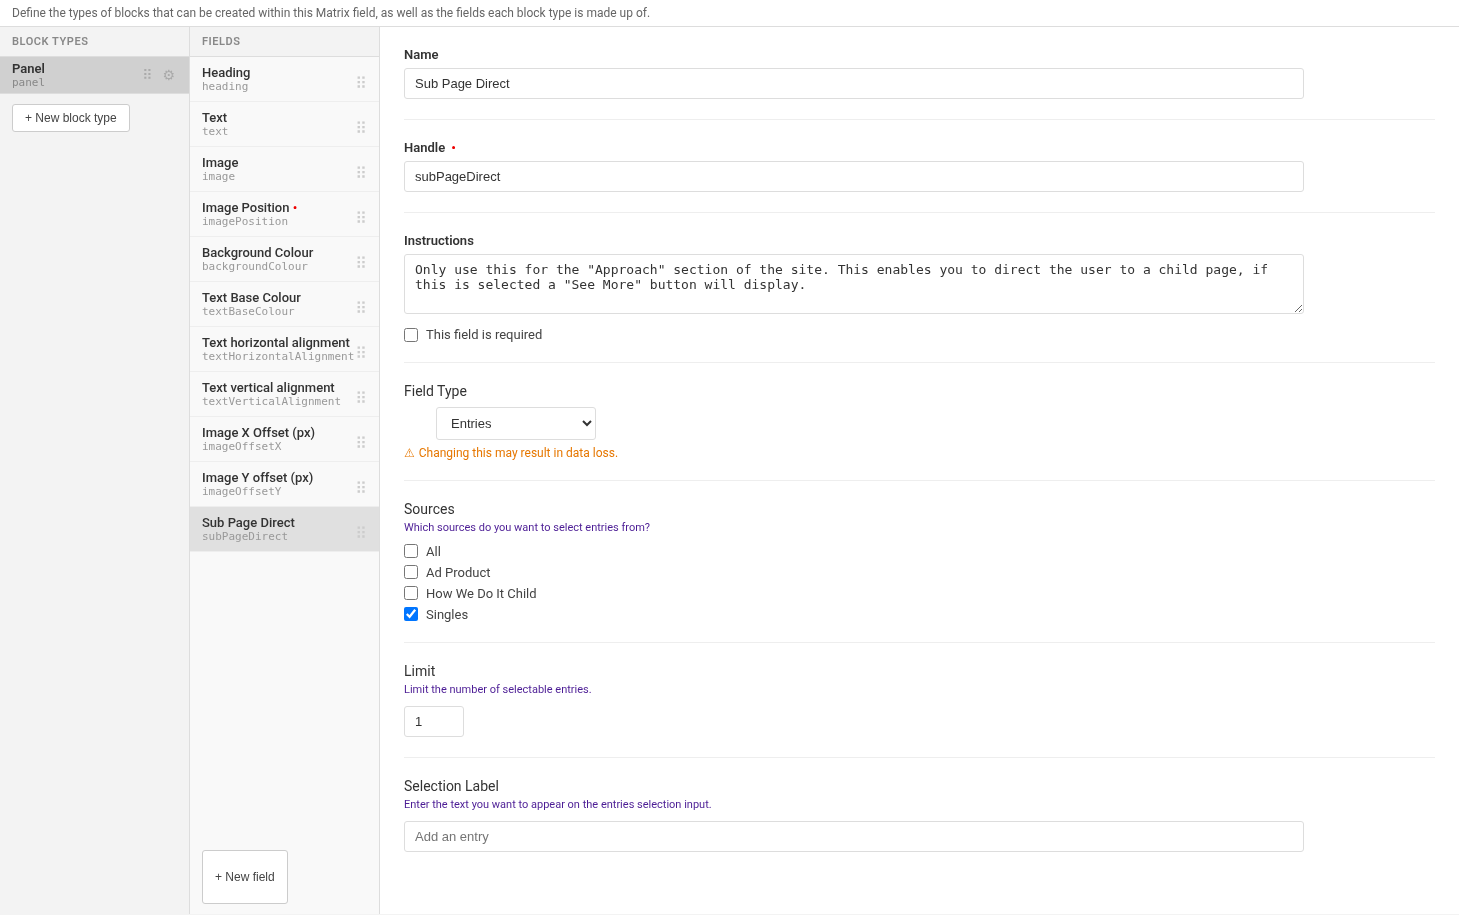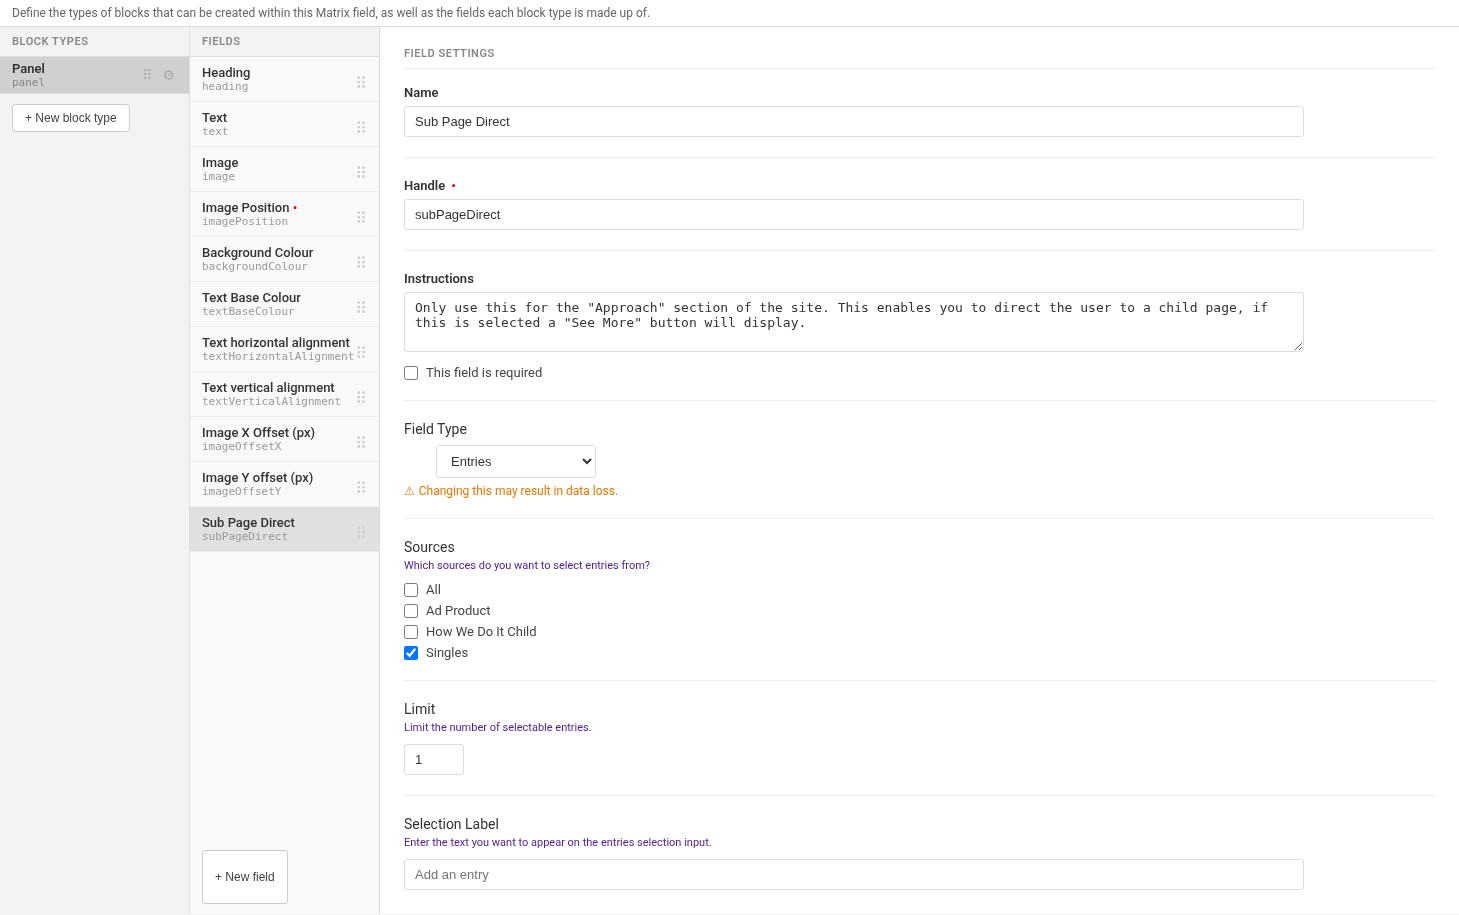--- a/index.html
+++ b/index.html
@@ -207,21 +207,21 @@
       color: #333;
       margin-bottom: 4px;
     }
     .section-subtitle {
       font-size: 11px;
       color: #4c1d95;
       margin-bottom: 10px;
     }
 
     .checkbox-group { display: flex; flex-direction: column; gap: 6px; }
-    .checkbox-group-item { display: flex; align-items: center; gap: 8px; font-size: 13px; color: #444; }
+    .checkbox-group-item { display: flex; gap: 8px; font-size: 13px; color: #444; }
     .checkbox-group-item input { width: 14px; height: 14px; }
 
     .limit-input {
       width: 60px;
       padding: 7px 10px;
       border: 1px solid #ddd;
       border-radius: 3px;
       font-size: 13px;
       color: #333;
       background: #fff;
@@ -346,21 +346,20 @@
           <div class="field-handle">subPageDirect</div>
         </div>
         <span class="drag-handle">⠿</span>
       </div>
 
     </div>
     <button class="new-field-btn">+ New field</button>
   </div>
 
   <div class="field-settings-col">
-    <div class="field-settings-header">Field Settings</div>
 
     <div class="form-section">
       <label class="form-label">Name</label>
       <input class="form-input" type="text" value="Sub Page Direct" style="">
     </div>
 
     <hr class="divider">
 
     <div class="form-section">
       <label class="form-label">

